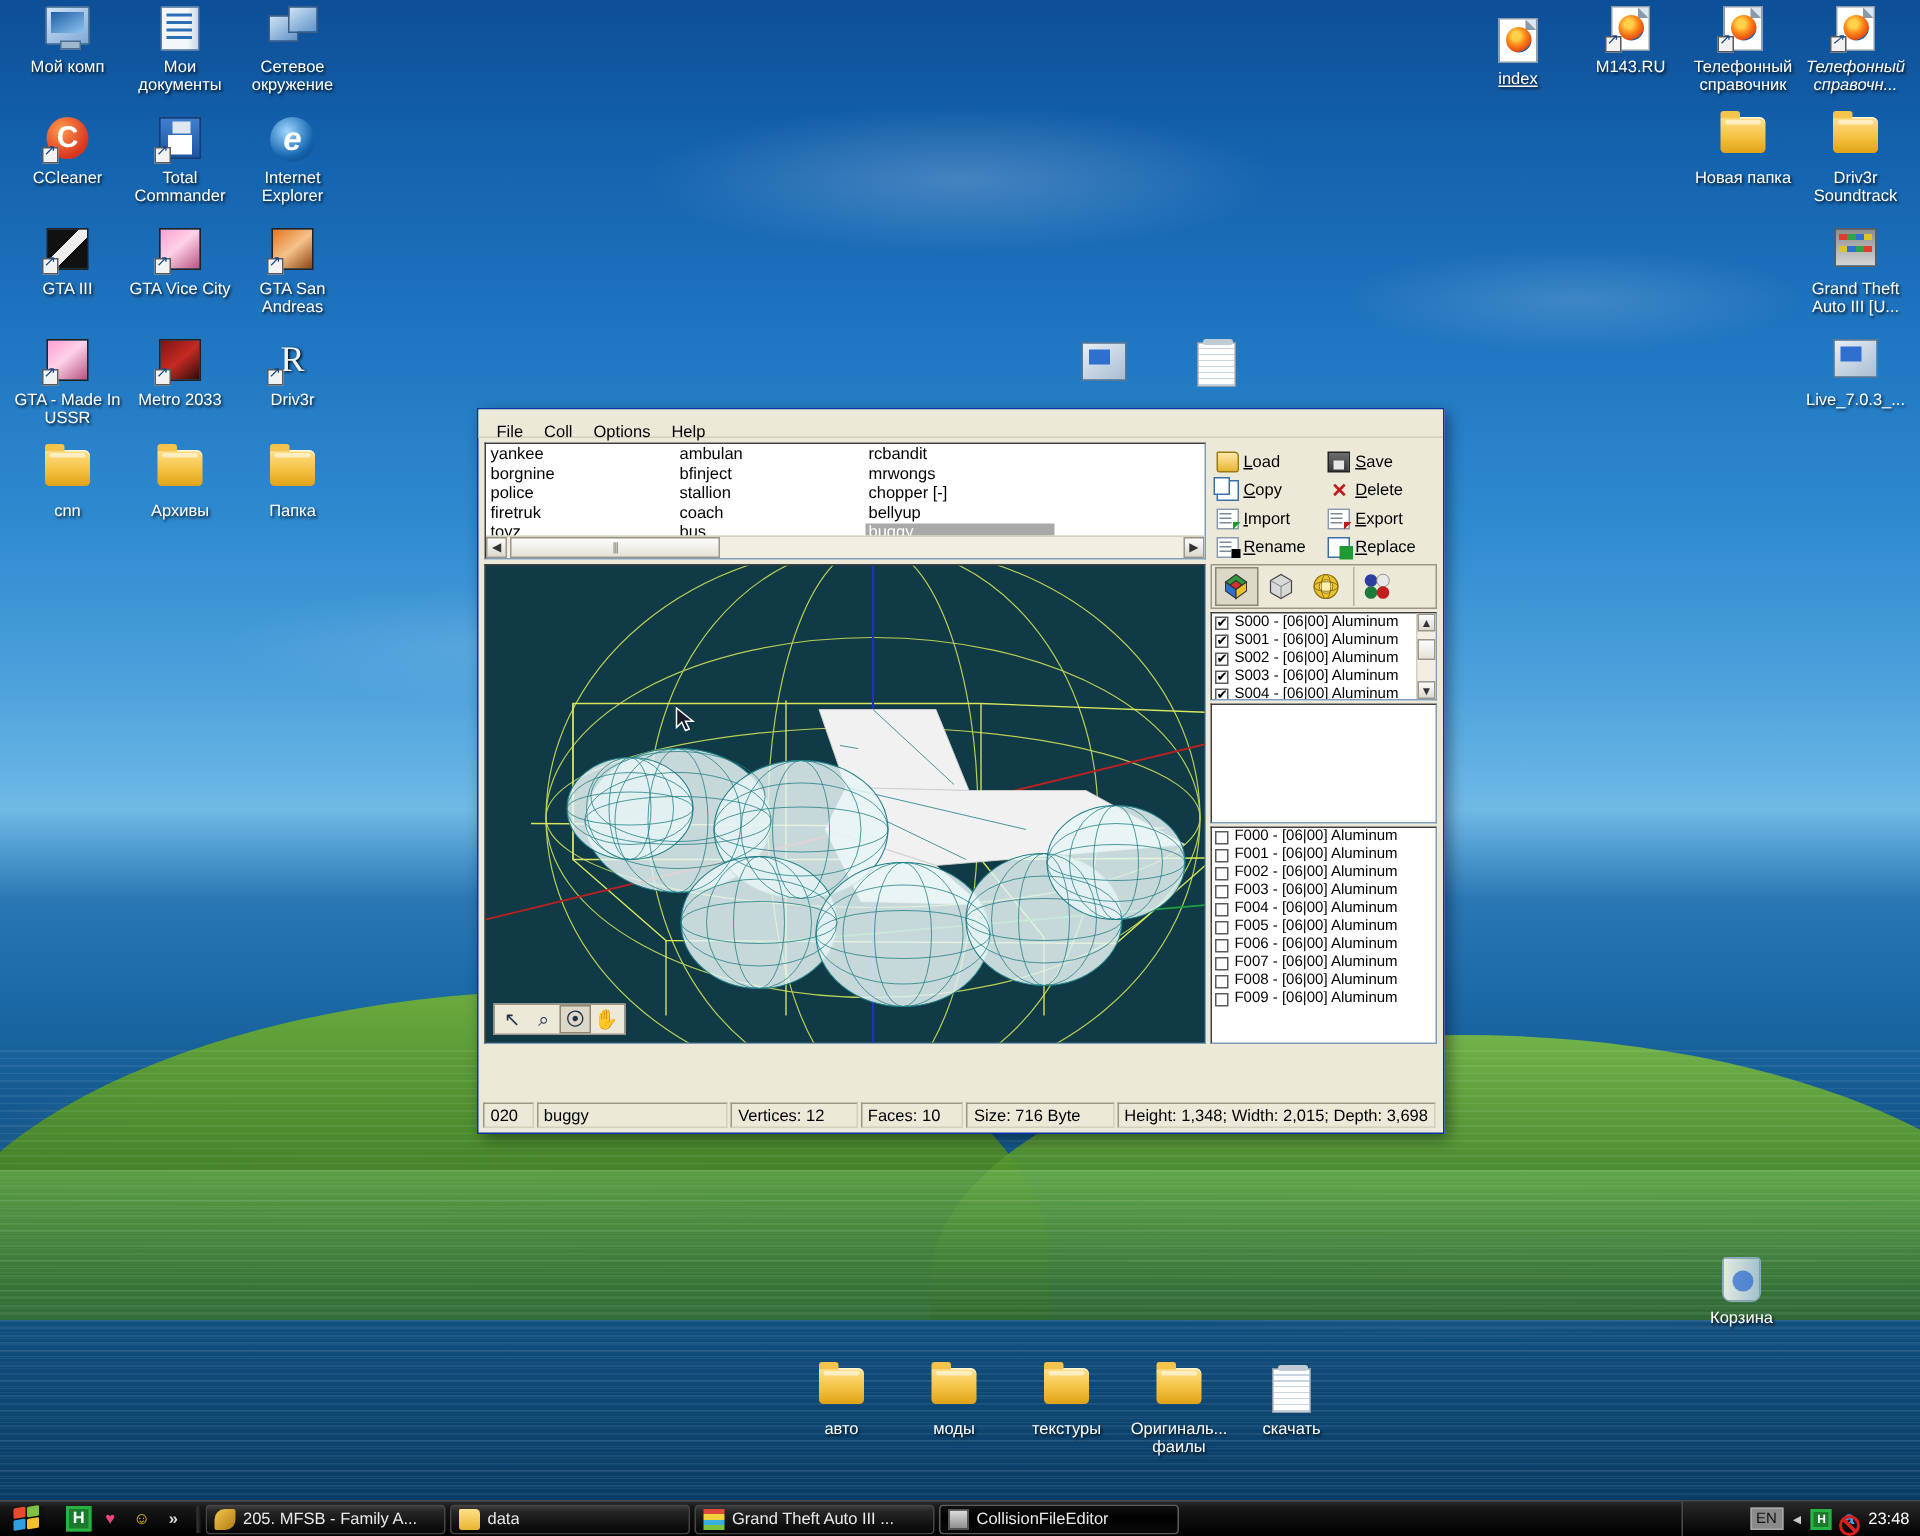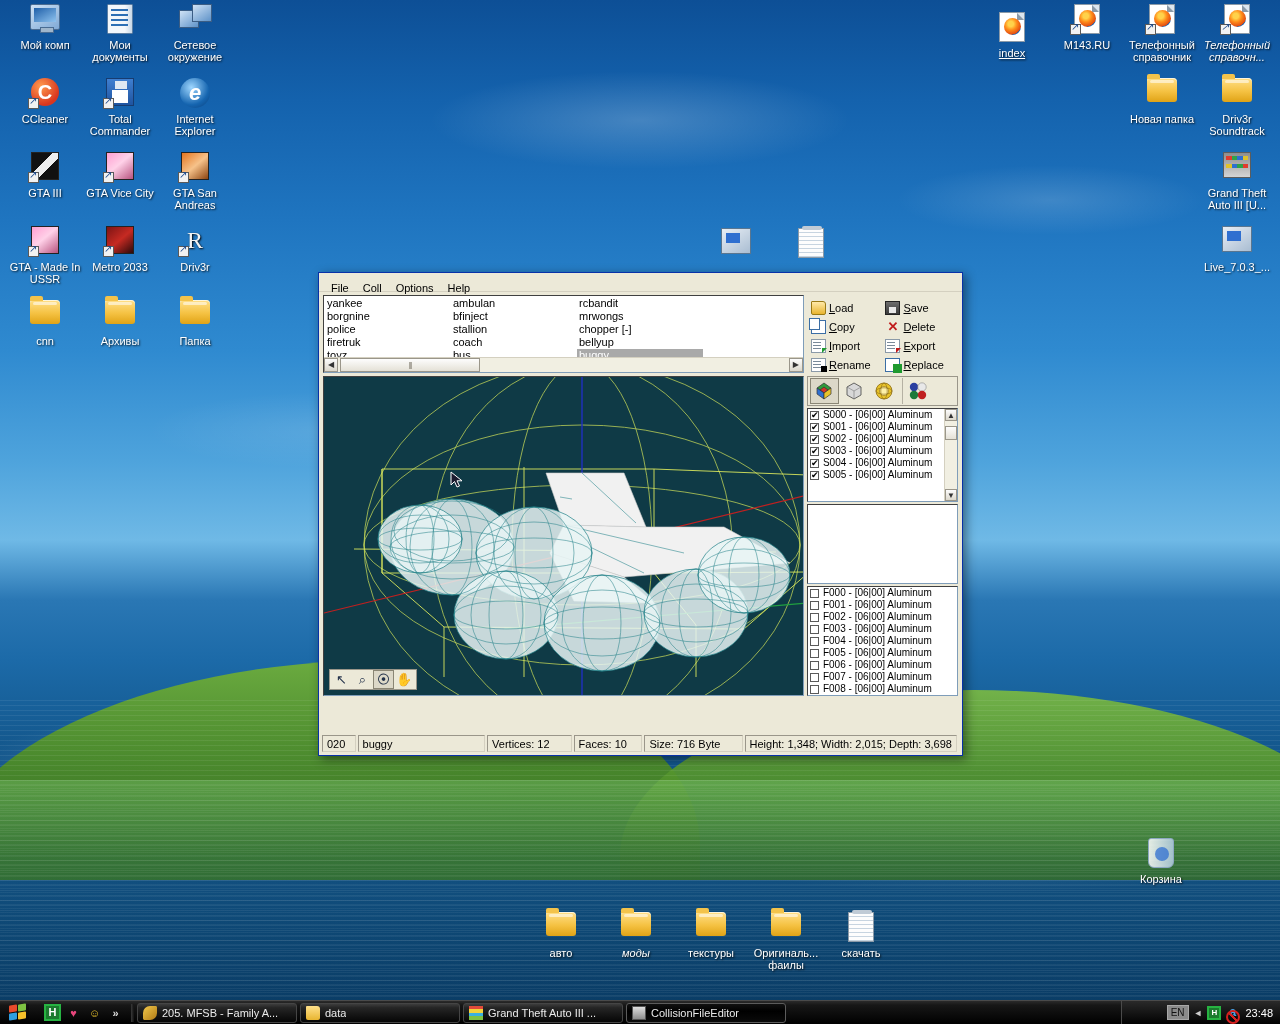--- a/index.html
+++ b/index.html
@@ -361,21 +361,21 @@
     cursor:default;
   }
   .sh-tool.active { border:1px solid #8a8675; background:#dcd8c8; }
   .sh-tool.sep-left { border-left:1px solid #b5b1a3; margin-left:2px; padding-left:2px; }
 
   .lst {
     background:#fff; border:1px solid #7f9db9;
     border-top-color:#404040; border-left-color:#404040;
     overflow:hidden; position:relative;
   }
-  #sphere-list { height:94px; }
+  #sphere-list { height:59px; }
   #box-list { height:80px; }
   #face-list { flex:1; }
   .li { display:flex; align-items:center; font-size:10px; line-height:12px; padding:0 2px; cursor:default; }
   .cb {
     width:9px; height:9px; border:1px solid #5a5a5a; background:#fff; margin-right:4px;
     flex:none; position:relative;
   }
   .cb.checked:after {
     content:"\2714"; position:absolute; left:0px; top:-3px; font-size:9px; color:#000;
   }
@@ -657,21 +657,21 @@
           <span class="ic-note" style="display: block; margin: 0px auto;"></span>
         </span>
         <span class="lbl"></span>
       </div>
       <div class="dicon" style="left: 522px; top: 912px;">
         <span class="glyph">
           <span class="ic-folder" style="display: block; margin: 0px auto;"></span>
         </span>
         <span class="lbl">авто</span>
       </div>
-      <div class="dicon" style="left: 597px; top: 912px; font-style: italic;">
+      <div class="dicon" style="left: 597px; top: 912px;">
         <span class="glyph">
           <span class="ic-folder" style="display: block; margin: 0px auto;"></span>
         </span>
         <span class="lbl">моды</span>
       </div>
       <div class="dicon" style="left: 672px; top: 912px;">
         <span class="glyph">
           <span class="ic-folder" style="display: block; margin: 0px auto;"></span>
         </span>
         <span class="lbl">текстуры</span>

